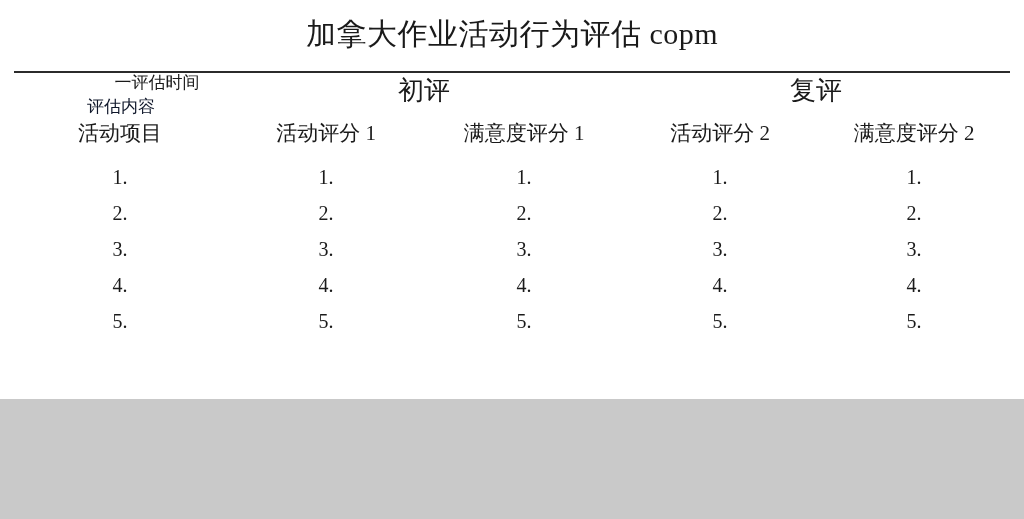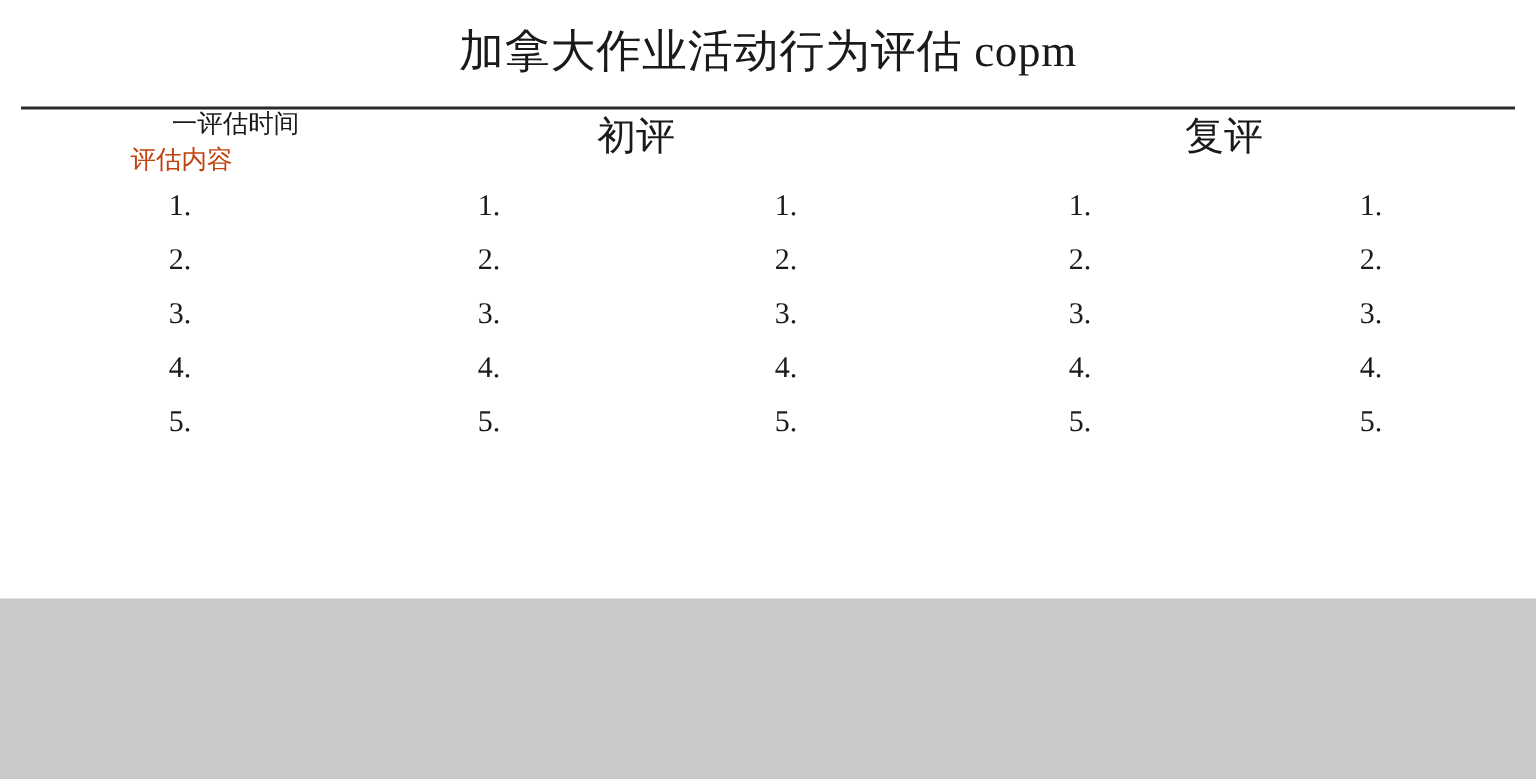--- a/index.html
+++ b/index.html
@@ -68,21 +68,21 @@
   }
   .corner-top {
     font-size: 17px;
     color: #1a1a1a;
     padding-left: 74px;
     line-height: 20px;
     white-space: nowrap;
   }
   .corner-bottom {
     font-size: 17px;
-    color: #c2410c;
+    color: #0f172a;
     line-height: 20px;
     padding-top: 4px;
     padding-left: 2px;
     white-space: nowrap;
   }
   .subhead td {
     font-size: 21px;
     color: #1a1a1a;
     height: 40px;
     padding-top: 2px;
@@ -132,20 +132,27 @@
       <tbody>
         <tr class="group-head">
           <td class="corner-cell">
             <div class="corner-top">一评估时间</div>
             <div class="corner-bottom">评估内容</div>
           </td>
           <td class="group-label" colspan="2">初评</td>
           <td class="group-label" colspan="2">复评</td>
         </tr>
 
+        <tr class="subhead">
+          <td>活动项目</td>
+          <td>活动评分 1</td>
+          <td>满意度评分 1</td>
+          <td>活动评分 2</td>
+          <td>满意度评分 2</td>
+        </tr>
 
         <tr class="body-row">
           <td>1.</td>
           <td>1.</td>
           <td>1.</td>
           <td>1.</td>
           <td>1.</td>
         </tr>
         <tr class="body-row">
           <td>2.</td>

